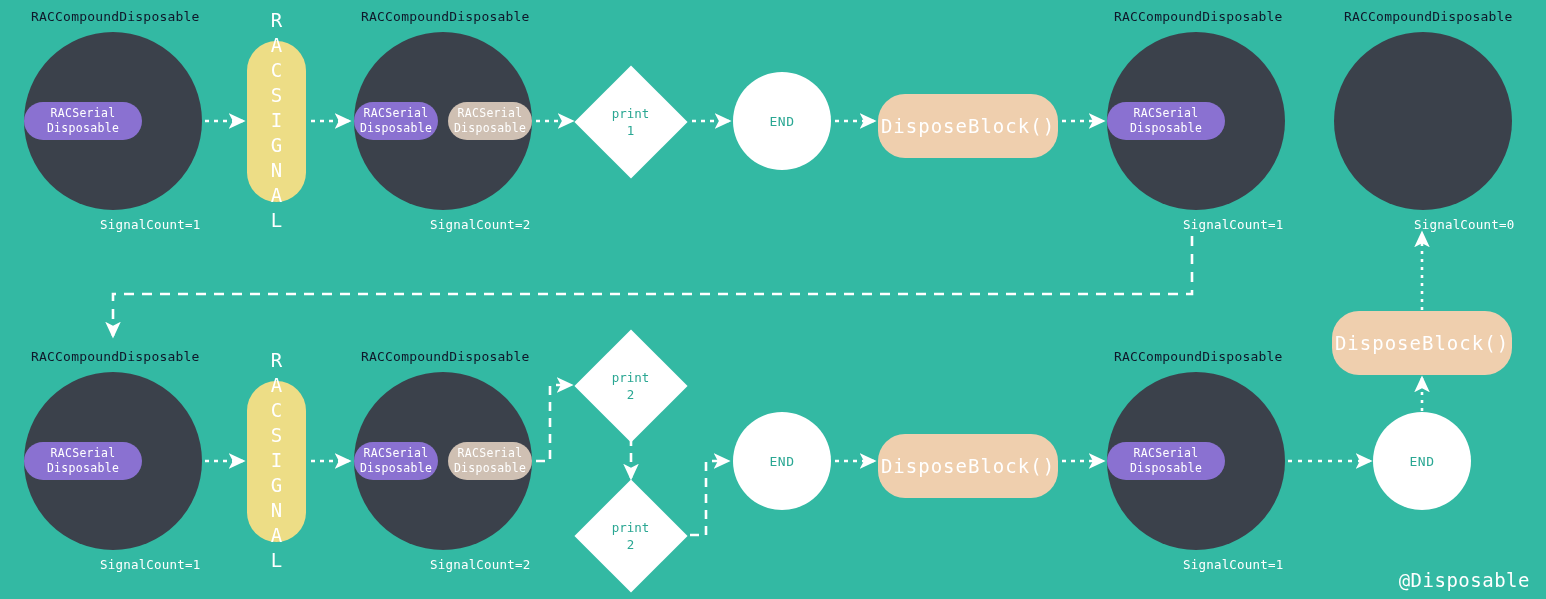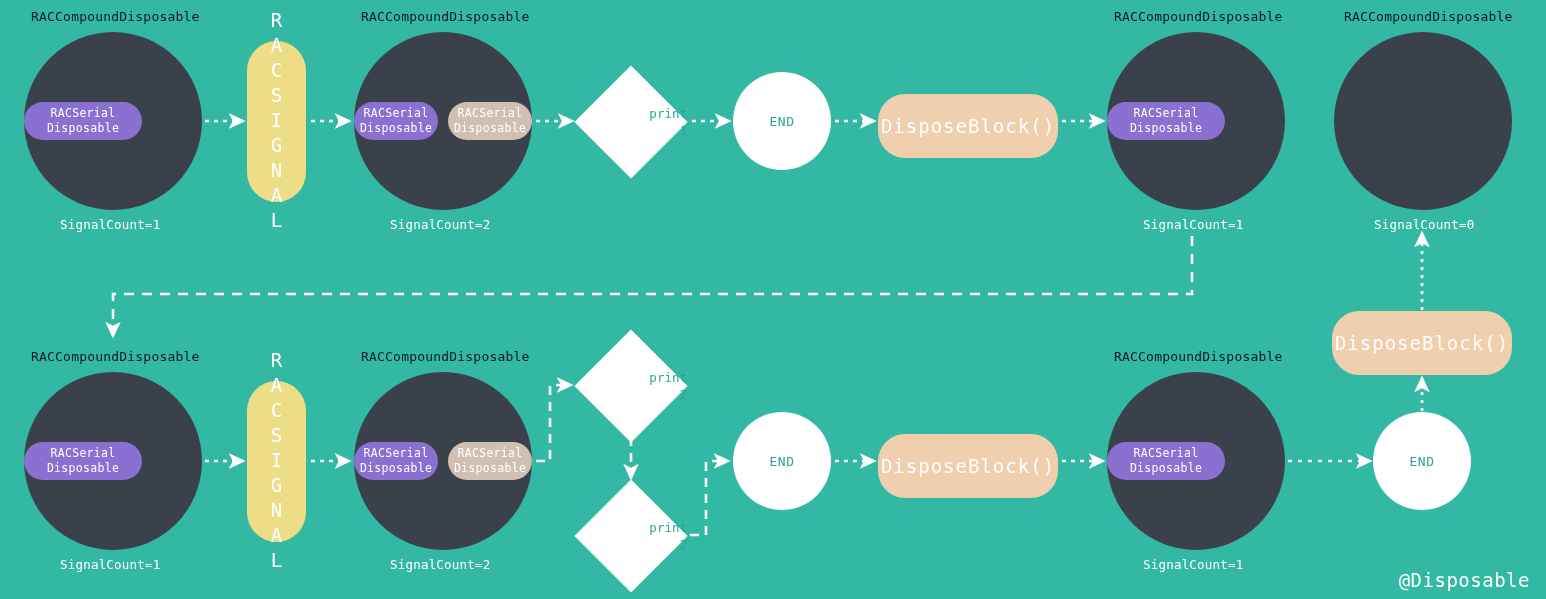--- a/index.html
+++ b/index.html
@@ -59,20 +59,21 @@
     color: #0f172a;
     white-space: nowrap;
     letter-spacing: 0.2px;
   }
   .caption-bottom {
     position: absolute;
     font-size: 12.5px;
     color: #ffffff;
     white-space: nowrap;
     letter-spacing: 0.2px;
+    margin-left: 40px;
   }
 
   
   .signal {
     width: 59px;
     height: 161px;
     border-radius: 30px;
     background: #eddd86;
     display: flex;
     align-items: center;
@@ -98,21 +99,21 @@
     position: absolute;
     width: 113px;
     height: 113px;
     display: flex;
     align-items: center;
     justify-content: center;
   }
   .diamond-label {
     position: absolute;
     width: 113px;
-    text-align: right;
+    text-align: center;
     font-size: 12.5px;
     line-height: 17px;
     color: #2aa793;
     pointer-events: none;
   }
 
   
   .endnode {
     width: 98px;
     height: 98px;

